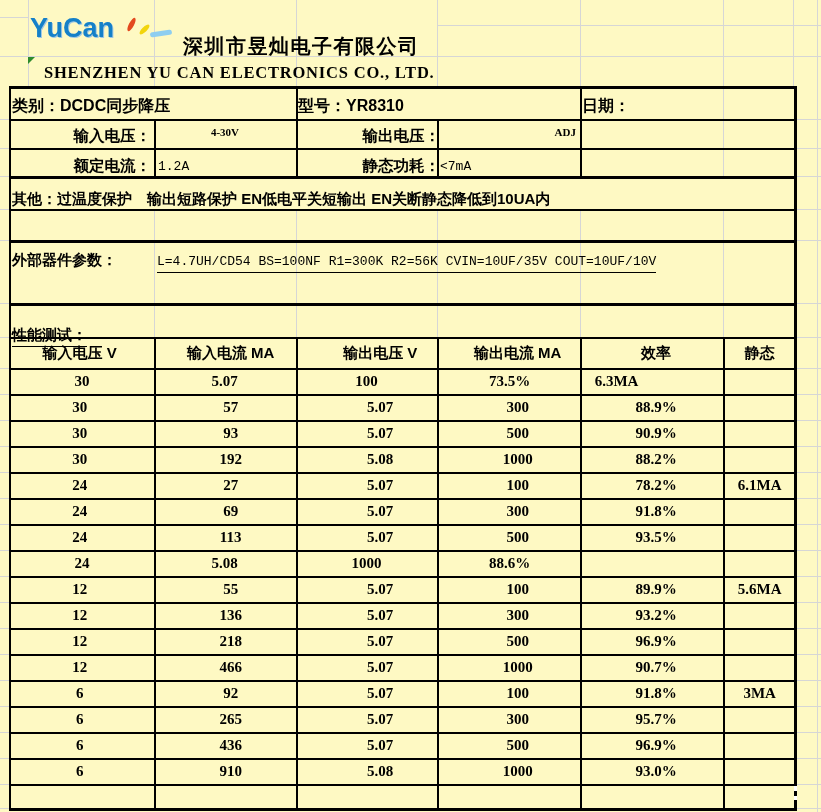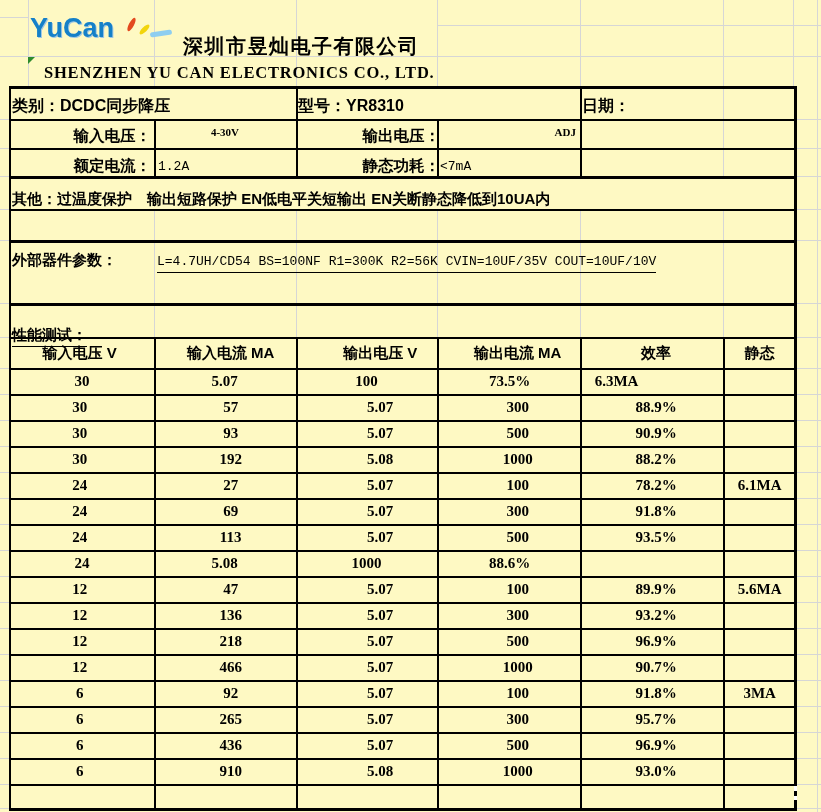--- a/index.html
+++ b/index.html
@@ -254,21 +254,21 @@
   </div>
       <div class="trow" style="top: 550px;">
     <div class="tcell c0">24</div>
     <div class="tcell c2">5.08</div>
     <div class="tcell c3">1000</div>
     <div class="tcell c4">88.6%</div>
     <div class="tcell c5"></div>
   </div>
       <div class="trow" style="top: 576px;">
     <div class="tcell c0">12</div>
-    <div class="tcell c1">47</div>
+    <div class="tcell c1">55</div>
     <div class="tcell c2">5.07</div>
     <div class="tcell c3">100</div>
     <div class="tcell c4">89.9%</div>
     <div class="tcell c5">5.6MA</div>
   </div>
       <div class="trow" style="top: 602px;">
     <div class="tcell c0">12</div>
     <div class="tcell c1">136</div>
     <div class="tcell c2">5.07</div>
     <div class="tcell c3">300</div>

